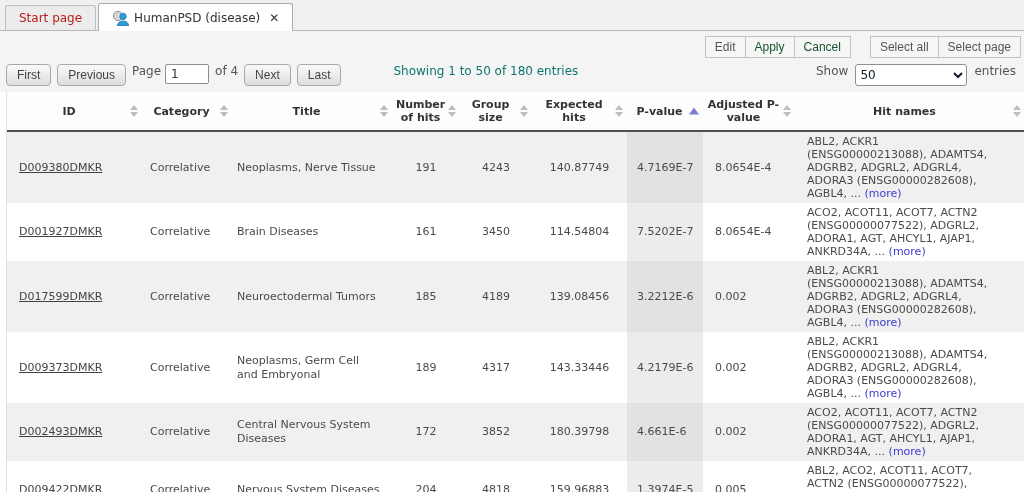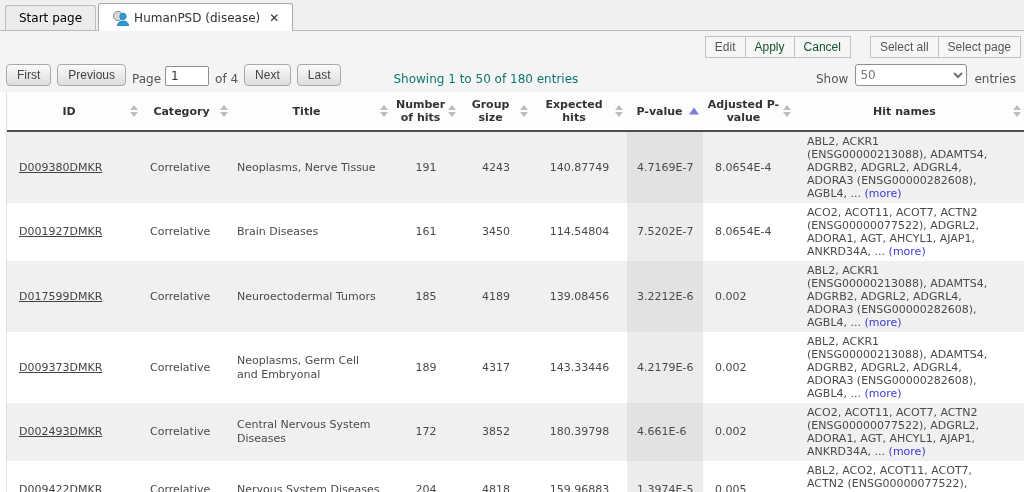--- a/index.html
+++ b/index.html
@@ -2,39 +2,39 @@
 <html><head>
 <meta charset="utf-8">
 <style>
   * { box-sizing: border-box; }
   html,body { margin:0; padding:0; }
   body { font-family:"DejaVu Sans", sans-serif; background:#fff; }
   .screen { width:1024px; height:492px; overflow:hidden; background:#fff; position:relative; }
 
   
   .tabbar { height:31px; background:#f0f0f0; border-bottom:1px solid #b9b9b9; display:flex; align-items:flex-end; padding-left:5px; }
-  .tab { height:25px; display:flex; align-items:center; padding:0 13px; border:1px solid #bdbdbd; border-bottom:none; border-radius:3px 3px 0 0; background:#ececec; font-size:12px; color:#000000; margin-right:2px; cursor:default; white-space:nowrap; }
+  .tab { height:25px; display:flex; align-items:center; padding:0 13px; border:1px solid #bdbdbd; border-bottom:none; border-radius:3px 3px 0 0; background:#ececec; font-size:12px; color:#b91c1c; margin-right:2px; cursor:default; white-space:nowrap; }
   .tab.active { background:#fff; height:28px; margin-bottom:-1px; border-color:#aaa; color:#333; }
   .tabicon { width:17px; height:16px; margin-right:5px; display:inline-block; }
   .tabclose { margin-left:9px; font-size:12px; color:#333; font-style:italic; font-weight:bold; cursor:pointer; }
 
   
   .topbar { background:#f4f4f4; padding:3px 2px 0 2px; }
   .btnrow { display:flex; justify-content:flex-end; padding:2px 1px 1px 1px;align-items:center; }
   .tbtn { font-size:12px; line-height:14px; padding:3px 9px; background:#f6f6f6; border:1px solid #c2c2c2; color:#555; margin-left:-1px; cursor:pointer; white-space:nowrap; }
   .tbtn.disabled { color:#14532d; cursor:default; }
   .tbtn.gap { margin-left:19px; }
 
-  .pagerrow { display:flex; align-items:flex-end; padding:5px 2px 6px 4px; font-size:12px; color:#555; }
+  .pagerrow { display:flex; align-items:flex-start; padding:5px 2px 6px 4px; font-size:12px; color:#555; }
   .pbtn { background:linear-gradient(#fafafa,#ddd); border:1px solid #a9a9a9; border-radius:4px; padding:3px 10px; font-size:12px; color:#444; margin-right:6px; cursor:pointer; white-space:nowrap; }
   .pageinput { width:44px; height:20px; border:1px solid #8f8f8f; border-radius:2px; font-size:12px; font-family:"DejaVu Sans",sans-serif; padding:1px 5px; margin:0 6px 0 4px; color:#333; }
   .oftext { margin-right:6px; }
   .showing { margin-left:46px; color:#0f766e; }
   .spacer { flex:1; }
-  .sizesel { font-size:12px; height:22px; width:112px; margin:0 7px; border:1px solid #8f8f8f; border-radius:3px; background:#fff; color:#737373; font-family:"DejaVu Sans",sans-serif; }
+  .sizesel { font-size:12px; height:22px; width:112px; margin:0 7px; border:1px solid #8f8f8f; border-radius:3px; background:#fff; color:#0f172a; font-family:"DejaVu Sans",sans-serif; }
   .entries-label { margin-right:4px; }
 
   
   .tablewrap { margin-left:6px; border-left:1px solid #e0e0e0; }
   table { border-collapse:collapse; width:1018px; table-layout:fixed; font-size:11px; color:#4a4a4a; }
   thead th { font-weight:bold; color:#333; text-align:center; vertical-align:middle; padding:6px 15px 6px 4px; position:relative; border-bottom:2px solid #4f4f4f; font-size:11px; line-height:13px; background:#fdfdfd; }
   tbody td { vertical-align:middle; padding:13px 6px; line-height:14px; word-wrap:break-word; }
   tr.odd  { background:#f0f0f0; }
   tr.even { background:#ffffff; }
   tr.odd  .pcol { background:#e2e2e2; }

